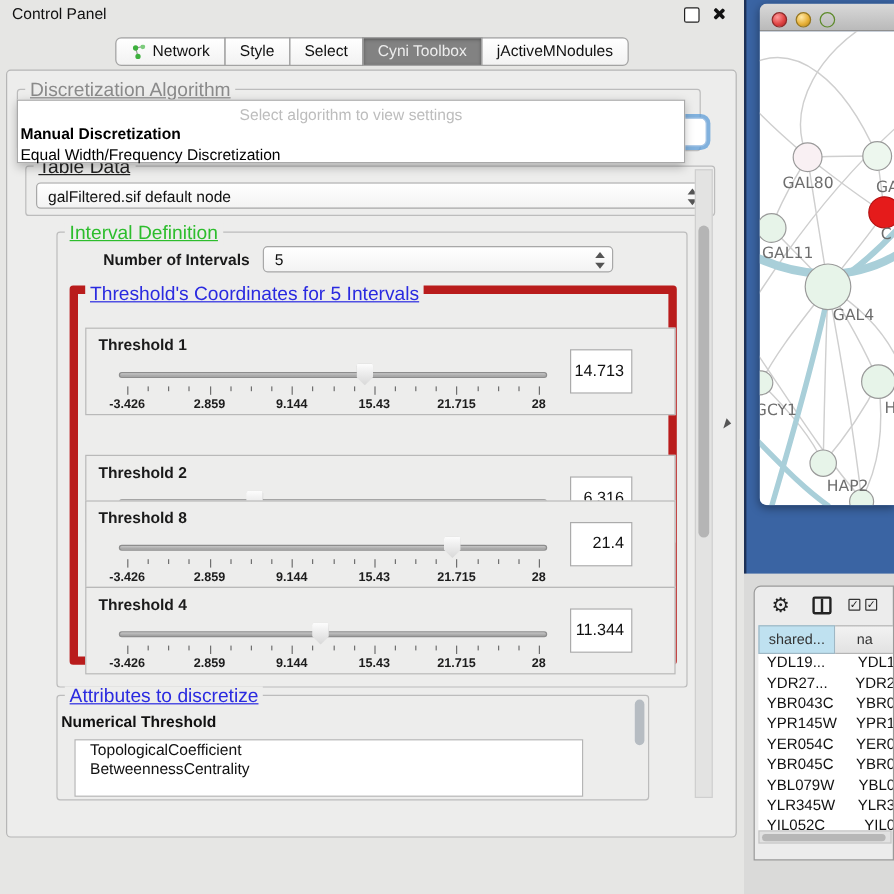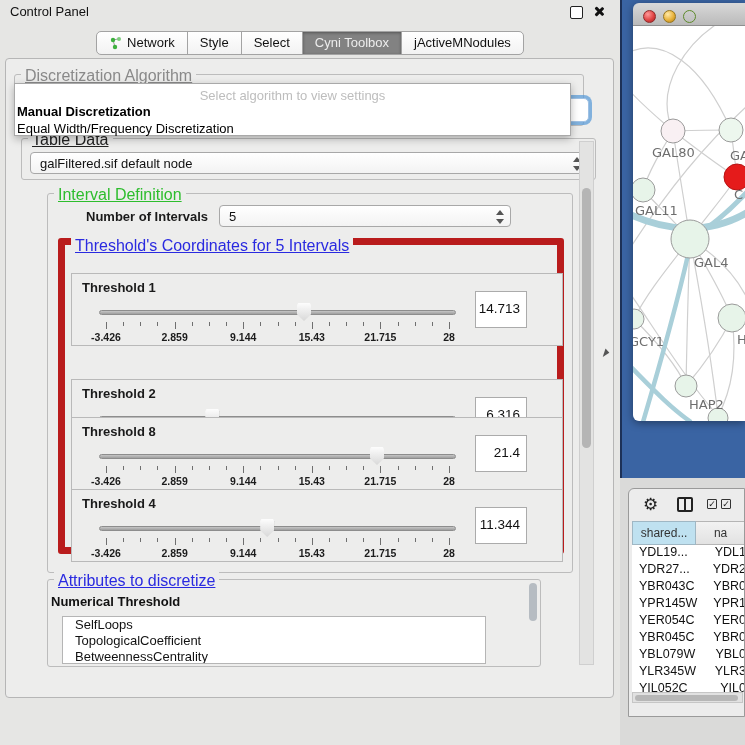--- a/index.html
+++ b/index.html
@@ -348,21 +348,20 @@
                 <span>11.344</span>
               </div>
           </div>
         </div>
       </div>
 
       <div class="groupbox attr-group">
         <span class="gb-title gt-blue">Attributes to discretize</span>
         <span class="attr-subtitle">Numerical Threshold</span>
         <div class="attr-list">
-            <div class="attr-item">SelfLoops</div>
             <div class="attr-item">TopologicalCoefficient</div>
             <div class="attr-item">BetweennessCentrality</div>
           </div>
         <div class="attr-scroll"></div>
       </div>
 
 
       <div class="v-scroll">
           <div class="v-thumb"></div>
         </div>

